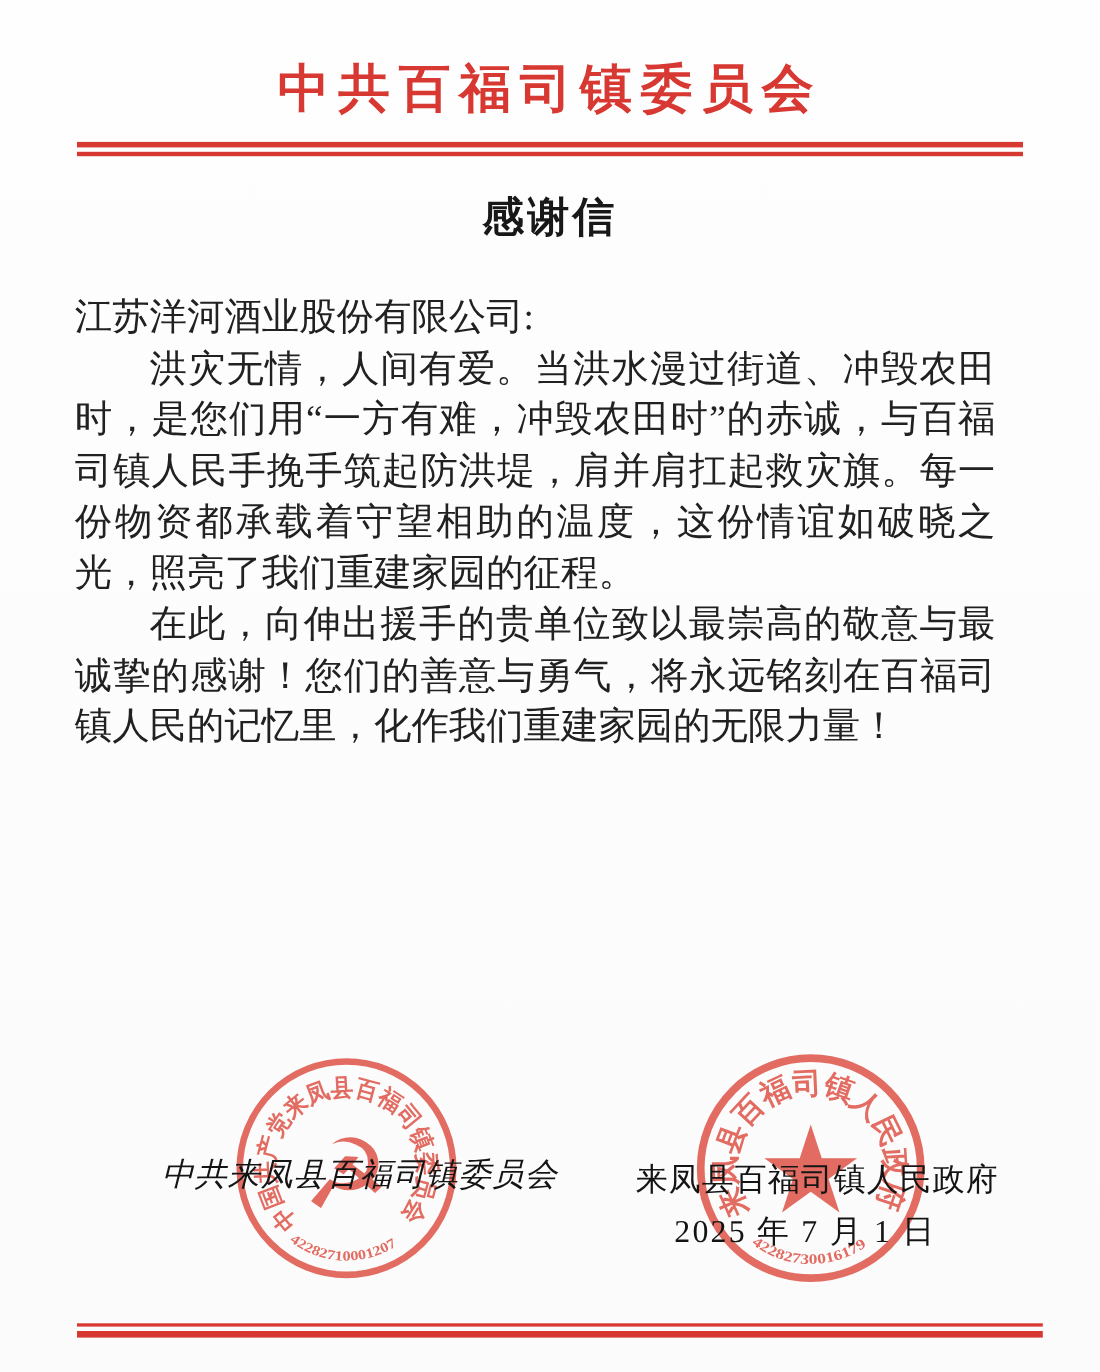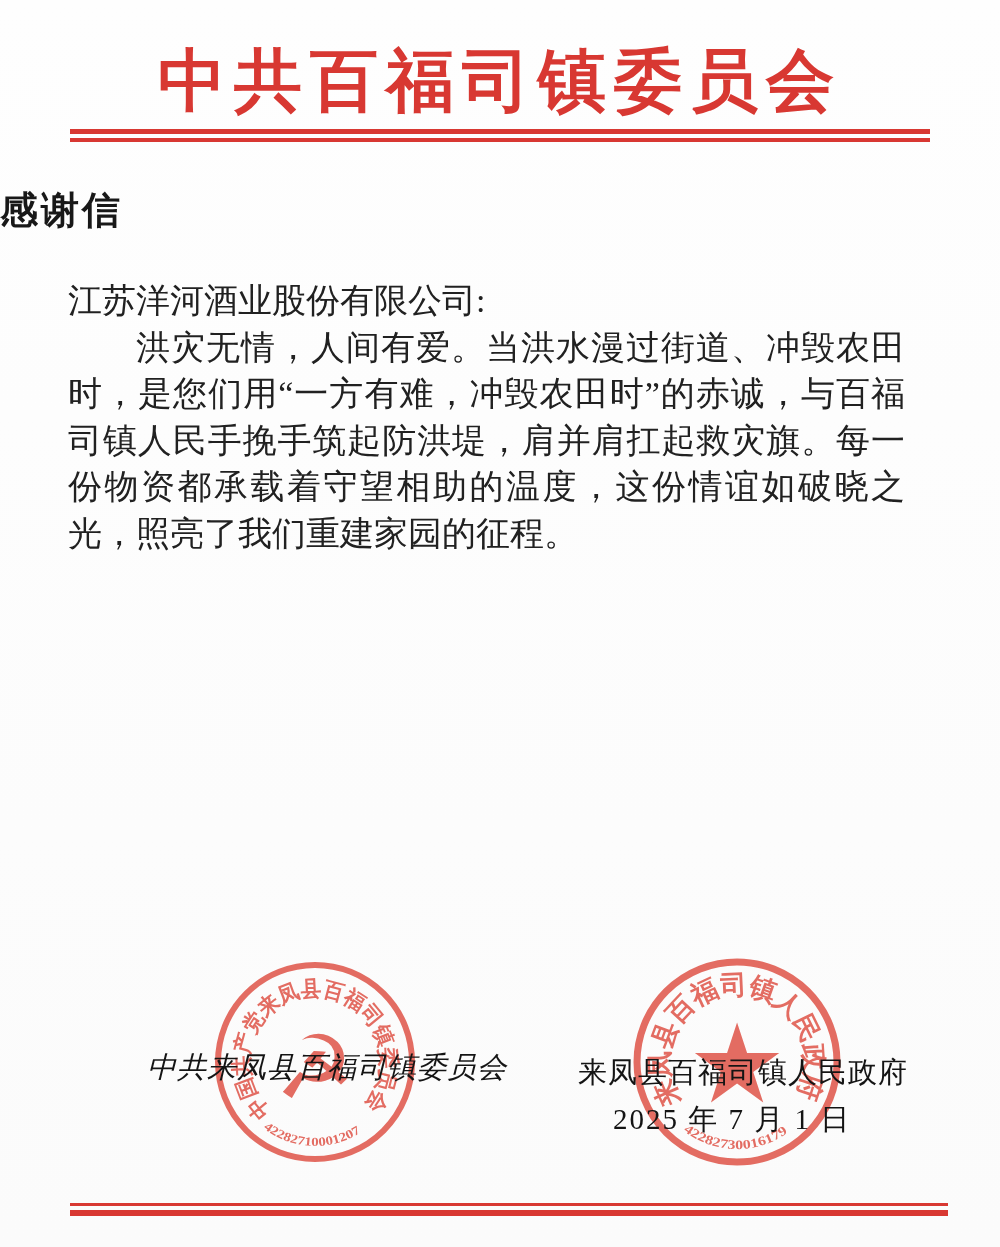--- a/index.html
+++ b/index.html
@@ -13,33 +13,34 @@
     width:1000px;height:1247px;
     background:linear-gradient(#fefefe,#fbfbfb);
     overflow:hidden;
     font-family:"Liberation Serif","DejaVu Serif",serif;
     color:var(--text-color);
   }
   
   .letterhead{
     padding-top:38px;
     text-align:center;
-    font-size:68px;
+    font-size:47px;
     font-weight:700;
     line-height:86px;
     letter-spacing:8px;
     color:var(--accent-red);
     white-space:nowrap;
   }
   .rule-double{margin:5px 70px 0 70px;}
   .rule-double .r1{height:5px;background:var(--accent-red);}
   .rule-double .r2{height:4px;background:var(--accent-red);margin-top:4px;}
   
   .letter-title{
-    margin-top:48px;
+    margin-top:36px;
+    text-align:center;
     font-size:38px;
     font-weight:700;
     letter-spacing:3px;
     line-height:40px;
     color:#181818;
   }
   
   .body{
     margin:48px 95px 0 68px;
     font-size:34px;
@@ -85,20 +86,21 @@
   <div class="rule-double">
     <div class="r1"></div>
     <div class="r2"></div>
   </div>
 
   <div class="letter-title">感谢信</div>
 
   <div class="body">
     <p class="salutation">江苏洋河酒业股份有限公司:</p>
     <p class="para">洪灾无情，人间有爱。当洪水漫过街道、冲毁农田时，是您们用“一方有难，冲毁农田时”的赤诚，与百福司镇人民手挽手筑起防洪堤，肩并肩扛起救灾旗。每一份物资都承载着守望相助的温度，这份情谊如破晓之光，照亮了我们重建家园的征程。</p>
+    <p class="para">在此，向伸出援手的贵单位致以最崇高的敬意与最诚挚的感谢！您们的善意与勇气，将永远铭刻在百福司镇人民的记忆里，化作我们重建家园的无限力量！</p>
   </div>
 
   <svg class="seal seal-left" viewBox="0 0 260 260" aria-hidden="true">
     <circle cx="130" cy="130" r="97" fill="none" stroke="currentColor" stroke-width="6"></circle>
     <path id="ringL" d="M 85.8 179.1 A 66 66 0 1 1 174.2 179.1" fill="none"></path>
     <text font-size="22" font-weight="bold" fill="currentColor">
       <textPath href="#ringL" textLength="310" lengthAdjust="spacingAndGlyphs">中国共产党来凤县百福司镇委员会</textPath>
     </text>
     <text class="emblem" x="130" y="166" font-size="88" text-anchor="middle" fill="currentColor">☭</text>
     <path id="numL" d="M 78.3 196.2 A 84 84 0 0 0 181.7 196.2" fill="none"></path>

